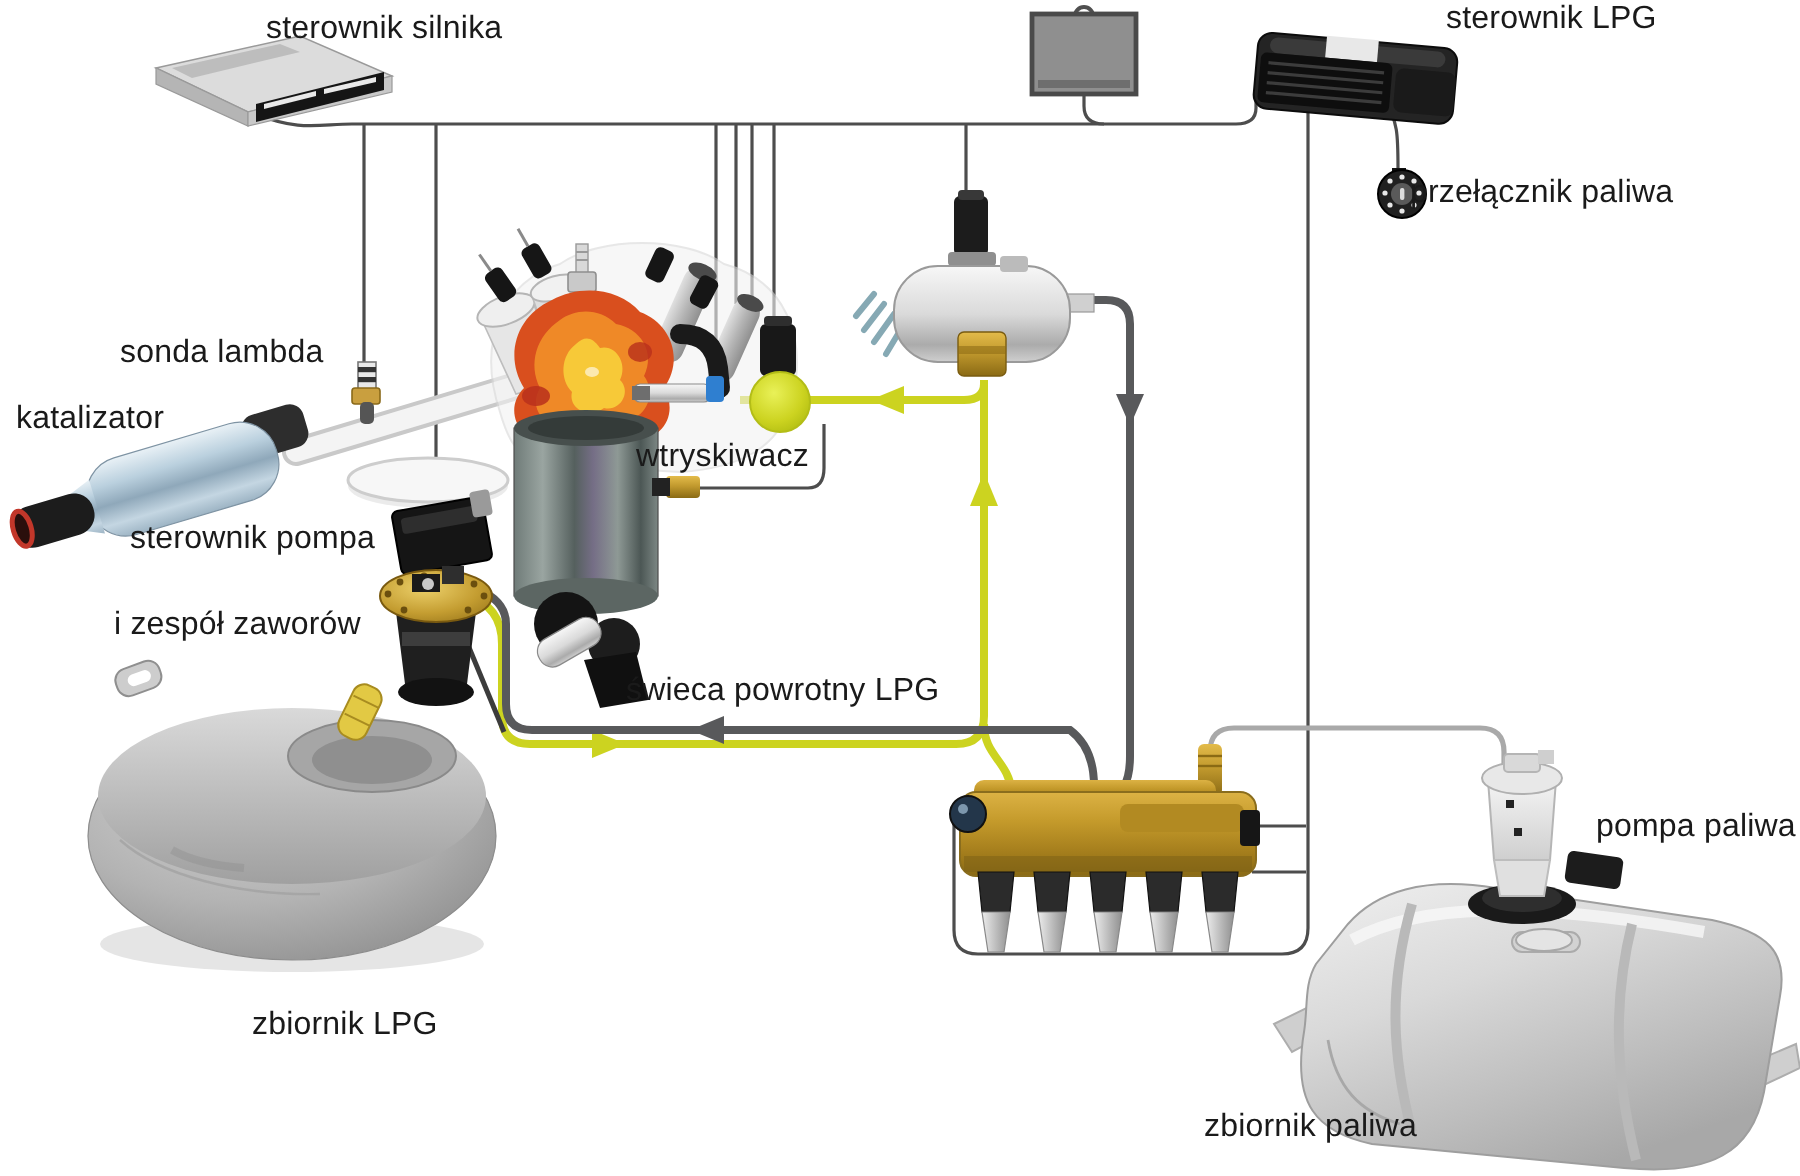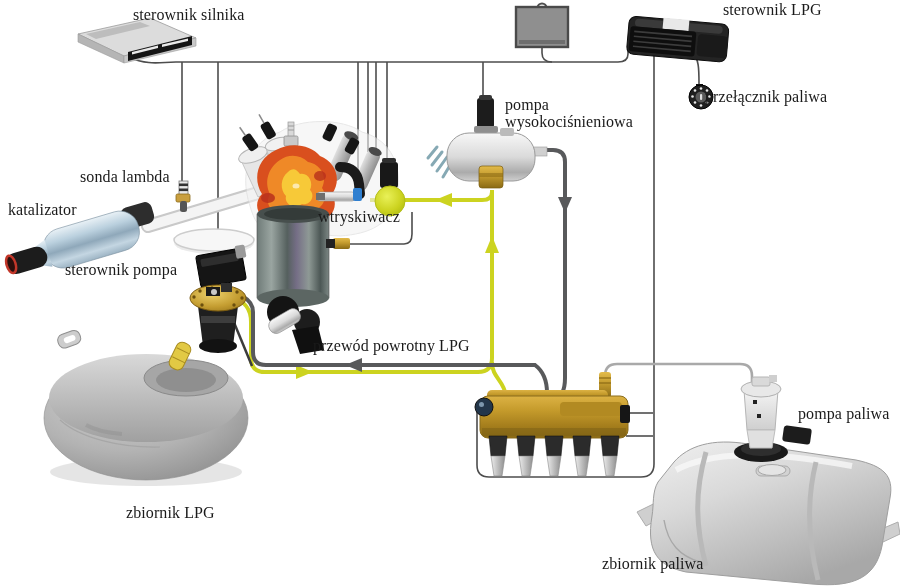--- a/index.html
+++ b/index.html
@@ -1,17 +1,17 @@
 <!DOCTYPE html>
 <html style="--lpg: #ccd320; --ret: #58595b; --wire: #4d4d4d; --petrol: #a9a9a9; --text: #1a1a1a;"><head>
 <meta charset="utf-8">
 <style>
   html,body{margin:0;padding:0;background:#fff;}
   #stage{position:relative;width:900px;height:588px;background:#fff;overflow:hidden;
-         font-family:Liberation Serif, serif;}
+         font-family:Liberation Sans, sans-serif;}
   #art{position:absolute;left:0;top:0;}
   .lbl{position:absolute;color:var(--text);font-size:16px;line-height:1.08;
        white-space:nowrap;letter-spacing:0.1px;}
   .wire{fill:none;stroke:var(--wire);stroke-width:1.6;}
   .petrol{fill:none;stroke:var(--petrol);stroke-width:2.6;}
   .lpgline{fill:none;stroke:var(--lpg);stroke-width:4;}
   .retline{fill:none;stroke:var(--ret);stroke-width:4;}
   .lpg-arrow{fill:var(--lpg);stroke:none;}
   .ret-arrow{fill:var(--ret);stroke:none;}
 </style>
@@ -404,27 +404,24 @@
     <rect x="757" y="414" width="4" height="4" fill="#222"></rect>
     <g transform="rotate(8 797 435)">
           <rect x="783" y="427" width="28" height="16" rx="3" fill="#1c1c1c"></rect>
         </g>
   </g>
 </svg>
 
   <div class="lbl" style="left:133px;top:6px">sterownik silnika</div>
   <div class="lbl" style="left:723px;top:1px">sterownik LPG</div>
   <div class="lbl" style="left:705px;top:88px">przełącznik paliwa</div>
-  <div class="lbl" style="left:505px;top:96px">
-    <div>pompa</div>
-    <div>wysokociśnieniowa</div>
-  </div>
-  <div class="lbl" style="left:80px;top:168px">sonda lambda</div>
+  <div class="lbl" style="left:60px;top:168px">sonda lambda</div>
   <div class="lbl" style="left:8px;top:201px">katalizator</div>
-  <div class="lbl" style="left:318px;top:208px">wtryskiwacz</div>
+  <div class="lbl" style="left:318px;top:220px">wtryskiwacz</div>
   <div class="lbl" style="left:65px;top:261px">sterownik pompa</div>
   <div class="lbl" style="left:57px;top:304px">
+    <div>i zespół zaworów</div>
   </div>
-  <div class="lbl" style="left:313px;top:337px">przewód powrotny LPG</div>
+  <div class="lbl" style="left:313px;top:337px">świeca powrotny LPG</div>
   <div class="lbl" style="left:126px;top:504px">zbiornik LPG</div>
   <div class="lbl" style="left:798px;top:405px">pompa paliwa</div>
   <div class="lbl" style="left:602px;top:555px">zbiornik paliwa</div>
 </div>
 
 </body></html>

